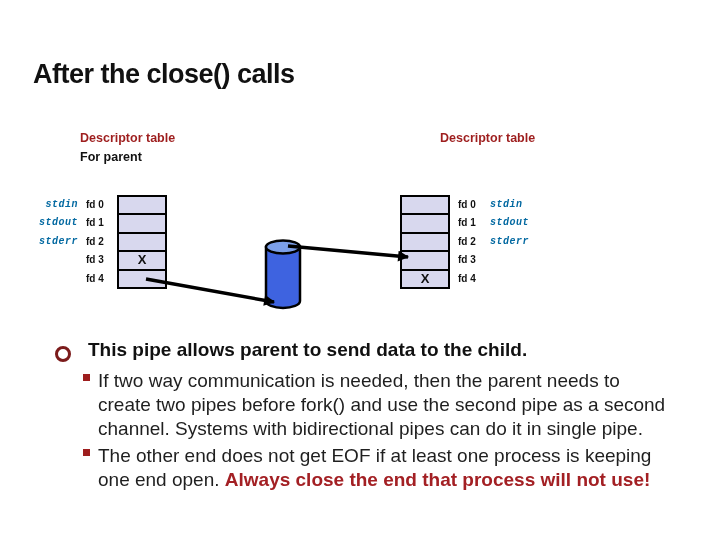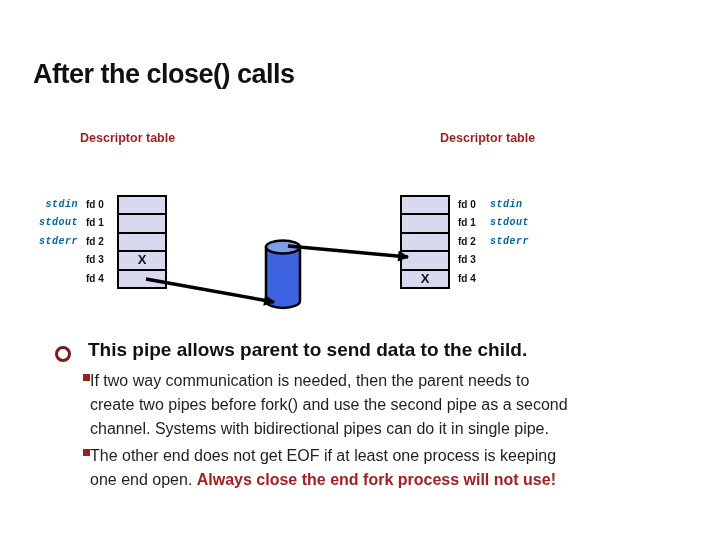--- a/index.html
+++ b/index.html
@@ -53,34 +53,35 @@
   
   .bullet-circle{
     left:55px;top:346px;width:10px;height:10px;border:3px solid #7B1B1B;
     border-radius:50%;box-sizing:content-box;
   }
   .bullet-square{width:7px;height:7px;background:#9E1E1E;left:83px;}
   #main-bullet-text{
     left:88px;top:339px;width:600px;font-size:19px;font-weight:bold;color:#111;
   }
   .subtext{
-    left:90px;width:600px;font-size:16px;line-height:24px;color:#1f1f1f;
+    left:98px;width:600px;font-size:19px;line-height:24px;color:#1f1f1f;
     white-space:pre-line;
   }
   #sub1-text{top:369px;}
   #sub2-text{top:444px;}
   .red-em{color:#A32024;font-weight:bold;}
 </style>
 </head>
 <body>
 
 <div class="abs" id="title">After the close() calls</div>
 
 <div class="abs tbl-header" id="parent-header">
   <div class="h1">Descriptor table</div>
+  <div class="h2">For parent</div>
 </div>
 
 <div class="abs tbl-header" id="child-header">
   <div class="h1">Descriptor table</div>
 </div>
 
 <div class="abs labelcol monocol" id="parent-names">
   <div>stdin</div>
   <div>stdout</div>
   <div>stderr</div>
@@ -146,13 +147,13 @@
 <div class="abs bullet-circle"></div>
 <div class="abs" id="main-bullet-text">This pipe allows parent to send data to the child.</div>
 
 <div class="abs bullet-square" style="top:374px;"></div>
 <div class="abs subtext" id="sub1-text">If two way communication is needed, then the parent needs to
 create two pipes before fork() and use the second pipe as a second
 channel. Systems with bidirectional pipes can do it in single pipe.</div>
 
 <div class="abs bullet-square" style="top:449px;"></div>
 <div class="abs subtext" id="sub2-text"><span>The other end does not get EOF if at least one process is keeping
-one end open. </span><span class="red-em">Always close the end fork process will not use!</span></div>
+one end open. </span><span class="red-em">Always close the end that process will not use!</span></div>
 
 </body></html>

